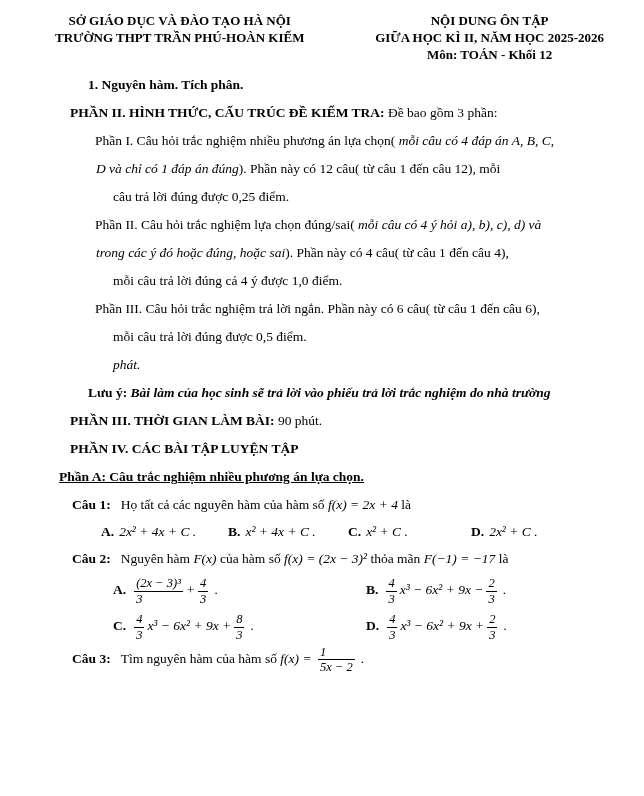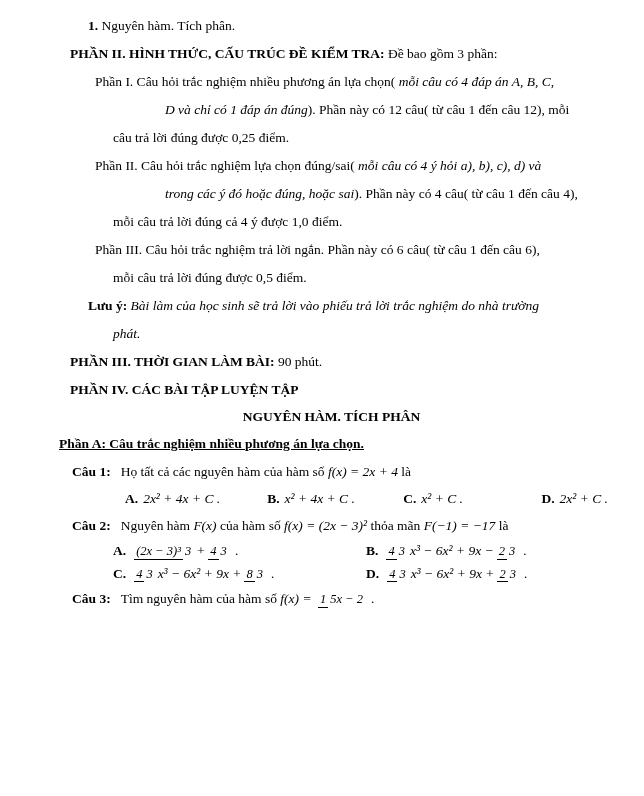--- a/index.html
+++ b/index.html
@@ -15,75 +15,85 @@
   }
   .header {
     display: flex; justify-content: space-between;
     font-weight: bold; font-size: 13px; line-height: 1.32;
     margin-bottom: 8px; padding-right: 4px;
   }
   .header-left, .header-right { text-align: center; }
   .line { line-height: 28px; white-space: nowrap; }
   .bold { font-weight: bold; }
   .ind-a { margin-left: 15px; }
-  .ind-b { margin-left: 33px; }
+  .ind-b { margin-left: 33px; font-weight: bold; }
   .ind-c { margin-left: 40px; }
-  .ind-d { margin-left: 110px; }
+  .ind-d { margin-left: 41px; }
   .ind-e { margin-left: 58px; }
   .ind-f { margin-left: 4px; text-decoration: underline; }
   .center-title { text-align: center; font-weight: bold; line-height: 26px; }
   .q-line { line-height: 28px; margin-left: 17px; white-space: nowrap; }
   .q-label { margin-right: 10px; font-weight: bold; margin-top: 15px; }
   .math { font-style: italic; }
   .ital { font-style: italic; }
-  .opts4 { display: flex; margin-left: 70px; line-height: 26px; white-space: nowrap; gap: 47px; }
+  .opts4 { display: flex; margin-left: 46px; line-height: 26px; white-space: nowrap; }
   .opts4 .opt:nth-child(1) { width: 127px; }
   .opts4 .opt:nth-child(2) { width: 120px; }
   .opts4 .opt:nth-child(3) { width: 123px; }
   .opt-label { font-weight: bold; margin-right: 5px; }
   .opts2 { display: grid; grid-template-columns: 253px auto; margin-left: 58px; }
   .opts2 .opt { padding: 3px 0; white-space: nowrap; }
   .frac {
-    display: inline-flex; flex-direction: row; text-align: center;
+    display: inline-flex; flex-direction: column; text-align: left;
     vertical-align: middle; font-size: 12.5px; line-height: 1.15; margin: 0 3px;
   }
   .frac .num { border-bottom: 1px solid #000; padding: 0 2px; }
   .frac .den { padding: 0 2px; }
 </style>
 </head>
 <body>
 
 <div class="page">
 
+  <div class="header">
+    <div class="header-left">
+      <div>SỞ GIÁO DỤC VÀ ĐÀO TẠO HÀ NỘI</div>
+      <div>TRƯỜNG THPT TRẦN PHÚ-HOÀN KIẾM</div>
+    </div>
+    <div class="header-right">
+      <div>NỘI DUNG ÔN TẬP</div>
+      <div>GIỮA HỌC KÌ II, NĂM HỌC 2025-2026</div>
+      <div>Môn: TOÁN - Khối 12</div>
+    </div>
+  </div>
 
 
   <div class="line ind-b"><b>1.</b><span> Nguyên hàm. Tích phân.</span></div>
 
 
   <div class="line ind-a"><b>PHẦN II. HÌNH THỨC, CẤU TRÚC ĐỀ KIỂM TRA:</b><span> Đề bao gồm 3 phần:</span></div>
 
   <div class="line ind-c"><span>Phần I. Câu hỏi trắc nghiệm nhiều phương án lựa chọn( </span><span class="ital">mỗi câu có 4 đáp án A, B, C,</span></div>
   <div class="line ind-d"><span class="ital">D và chỉ có 1 đáp án đúng</span><span>). Phần này có 12 câu( từ câu 1 đến câu 12), mỗi</span></div>
   <div class="line ind-e">câu trả lời đúng được 0,25 điểm.</div>
 
   <div class="line ind-c"><span>Phần II. Câu hỏi trắc nghiệm lựa chọn đúng/sai( </span><span class="ital">mỗi câu có 4 ý hỏi a), b), c), d) và</span></div>
   <div class="line ind-d"><span class="ital">trong các ý đó hoặc đúng, hoặc sai</span><span>). Phần này có 4 câu( từ câu 1 đến câu 4),</span></div>
   <div class="line ind-e">mỗi câu trả lời đúng cả 4 ý được 1,0 điểm.</div>
 
   <div class="line ind-c">Phần III. Câu hỏi trắc nghiệm trả lời ngắn. Phần này có 6 câu( từ câu 1 đến câu 6),</div>
   <div class="line ind-e">mỗi câu trả lời đúng được 0,5 điểm.</div>
 
+  <div class="line ind-e ital">phát.</div>
   <div class="line ind-b"><b>Lưu ý:</b><span class="ital"> Bài làm của học sinh sẽ trả lời vào phiếu trả lời trắc nghiệm do nhà trường</span></div>
-  <div class="line ind-e ital">phát.</div>
 
   <div class="line ind-a"><b>PHẦN III. THỜI GIAN LÀM BÀI:</b><span>  90 phút.</span></div>
 
   <div class="line ind-a bold">PHẦN IV. CÁC BÀI TẬP LUYỆN TẬP</div>
 
-  <div class="center-title">NGUYÊN HÀM. TÍCH PHÂN</div>
 
   <div class="line ind-f bold">Phần A: Câu trắc nghiệm nhiều phương án lựa chọn.</div>
 
   <div class="q-line"><span class="q-label">Câu 1:</span><span>Họ tất cả các nguyên hàm của hàm số </span><span class="math">f(x) = 2x + 4</span><span> là</span></div>
 
   <div class="opts4">
     <span class="opt"><span class="opt-label">A.</span><span class="math">2x² + 4x + C .</span></span>
     <span class="opt"><span class="opt-label">B.</span><span class="math">x² + 4x + C .</span></span>
     <span class="opt"><span class="opt-label">C.</span><span class="math">x² + C .</span></span>
     <span class="opt"><span class="opt-label">D.</span><span class="math">2x² + C .</span></span>

